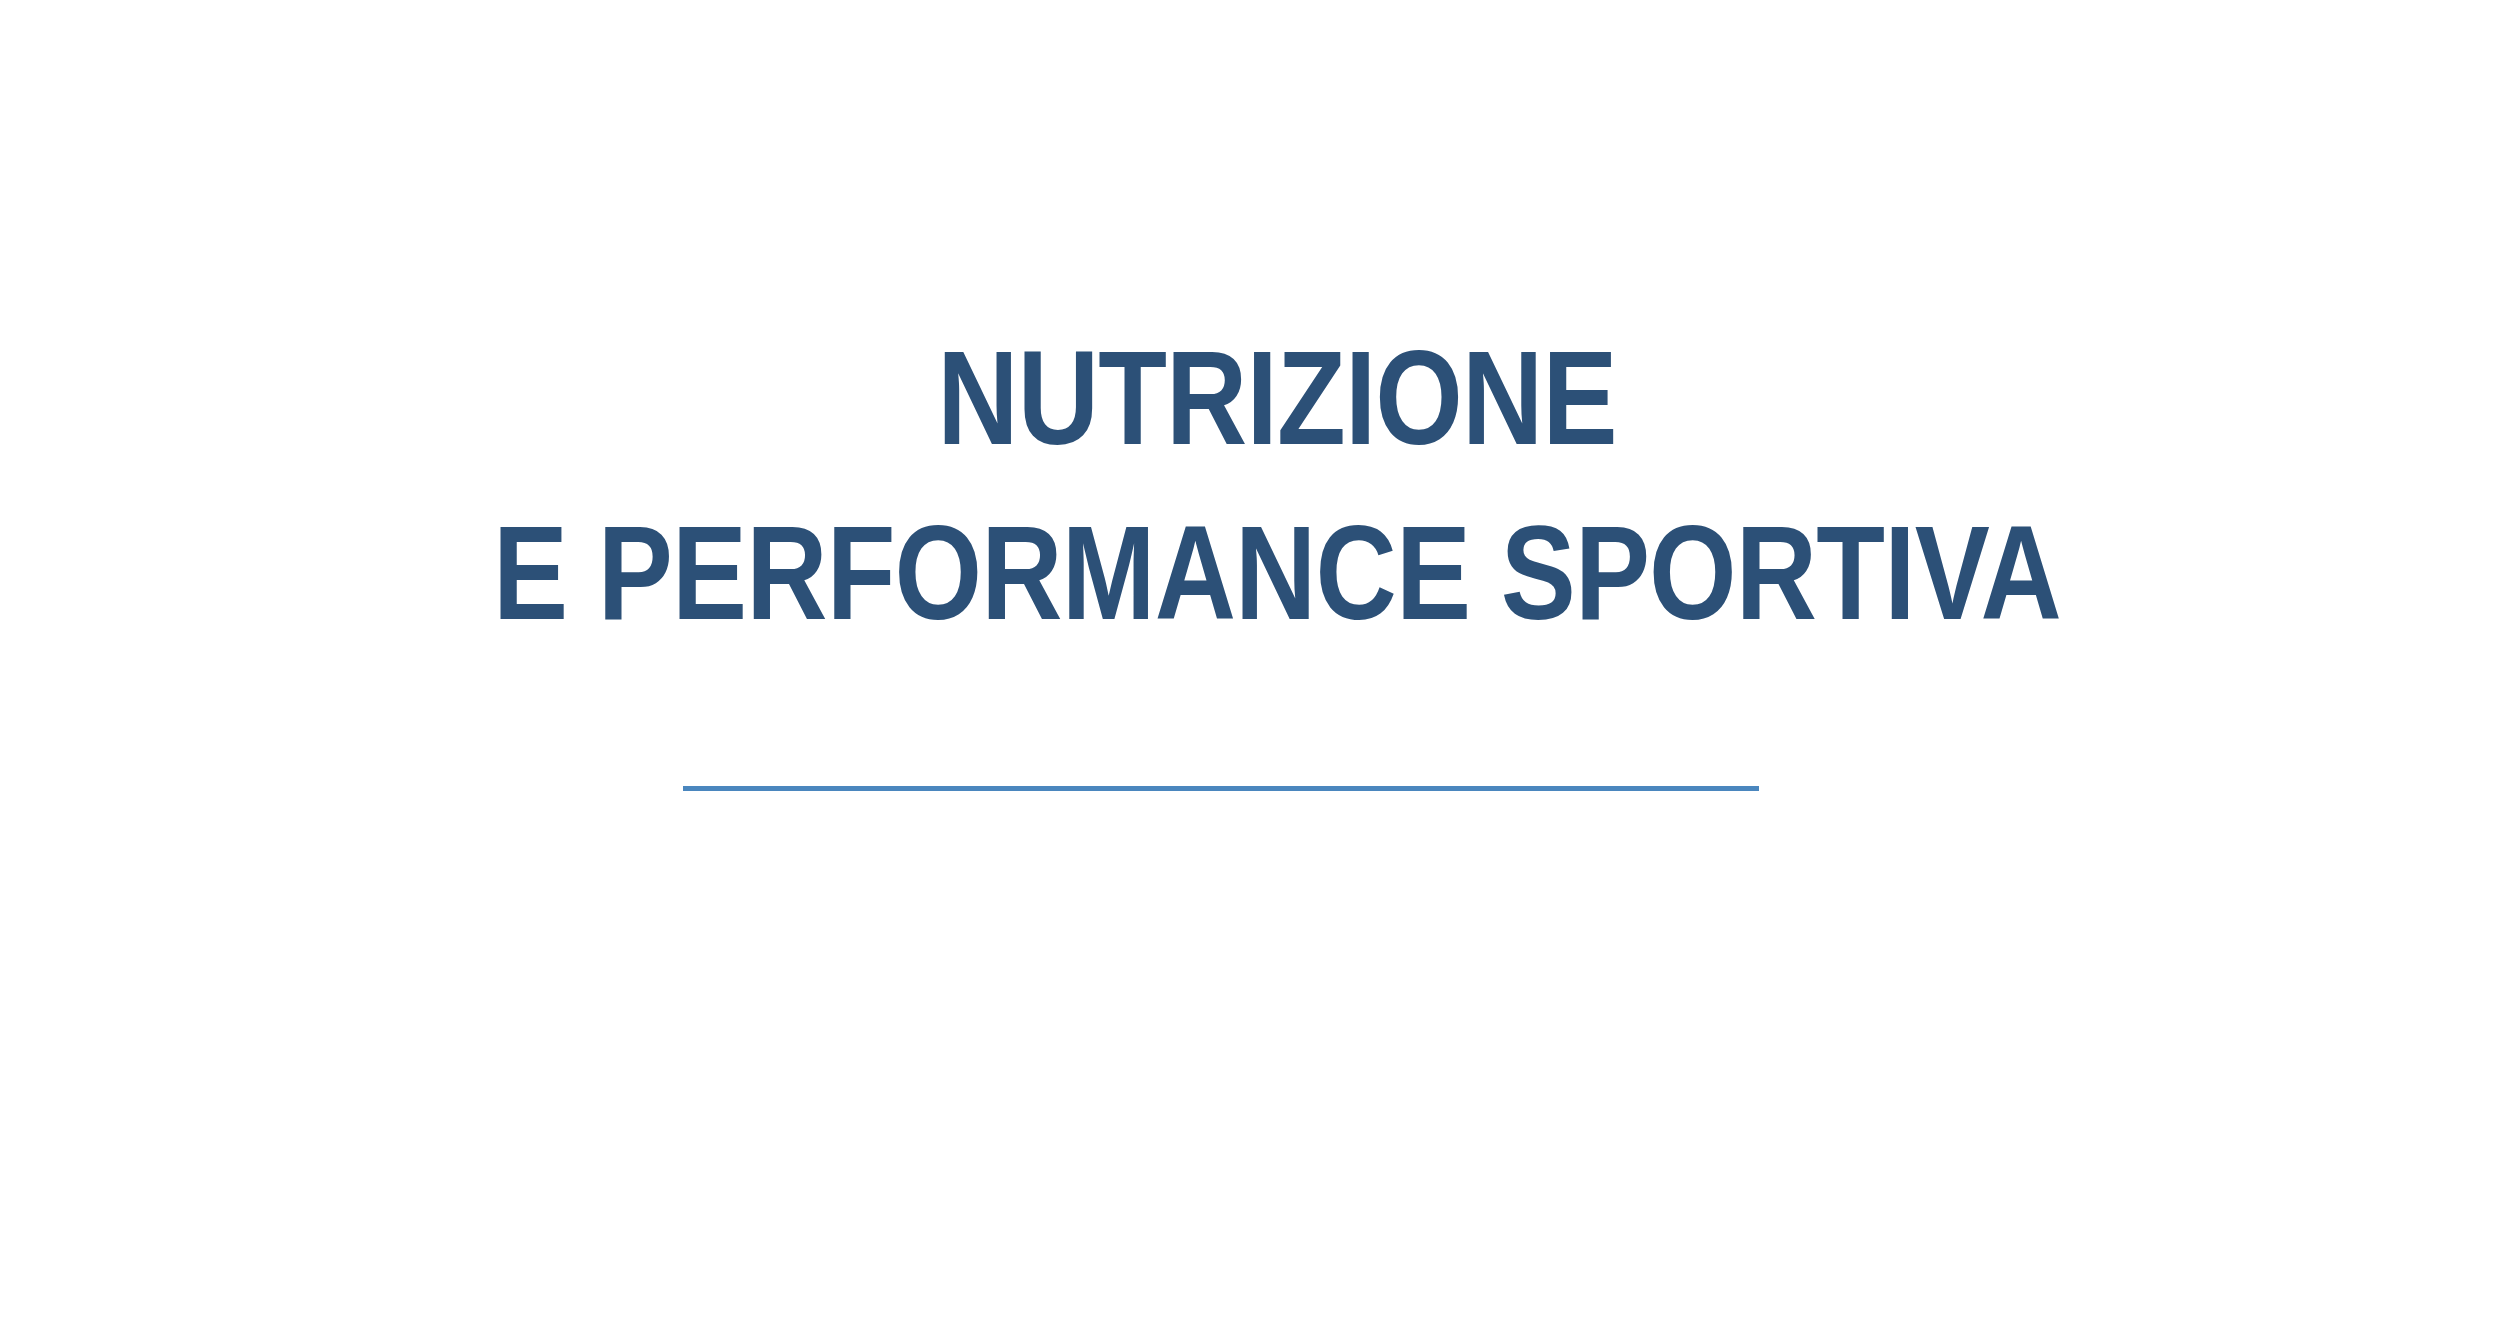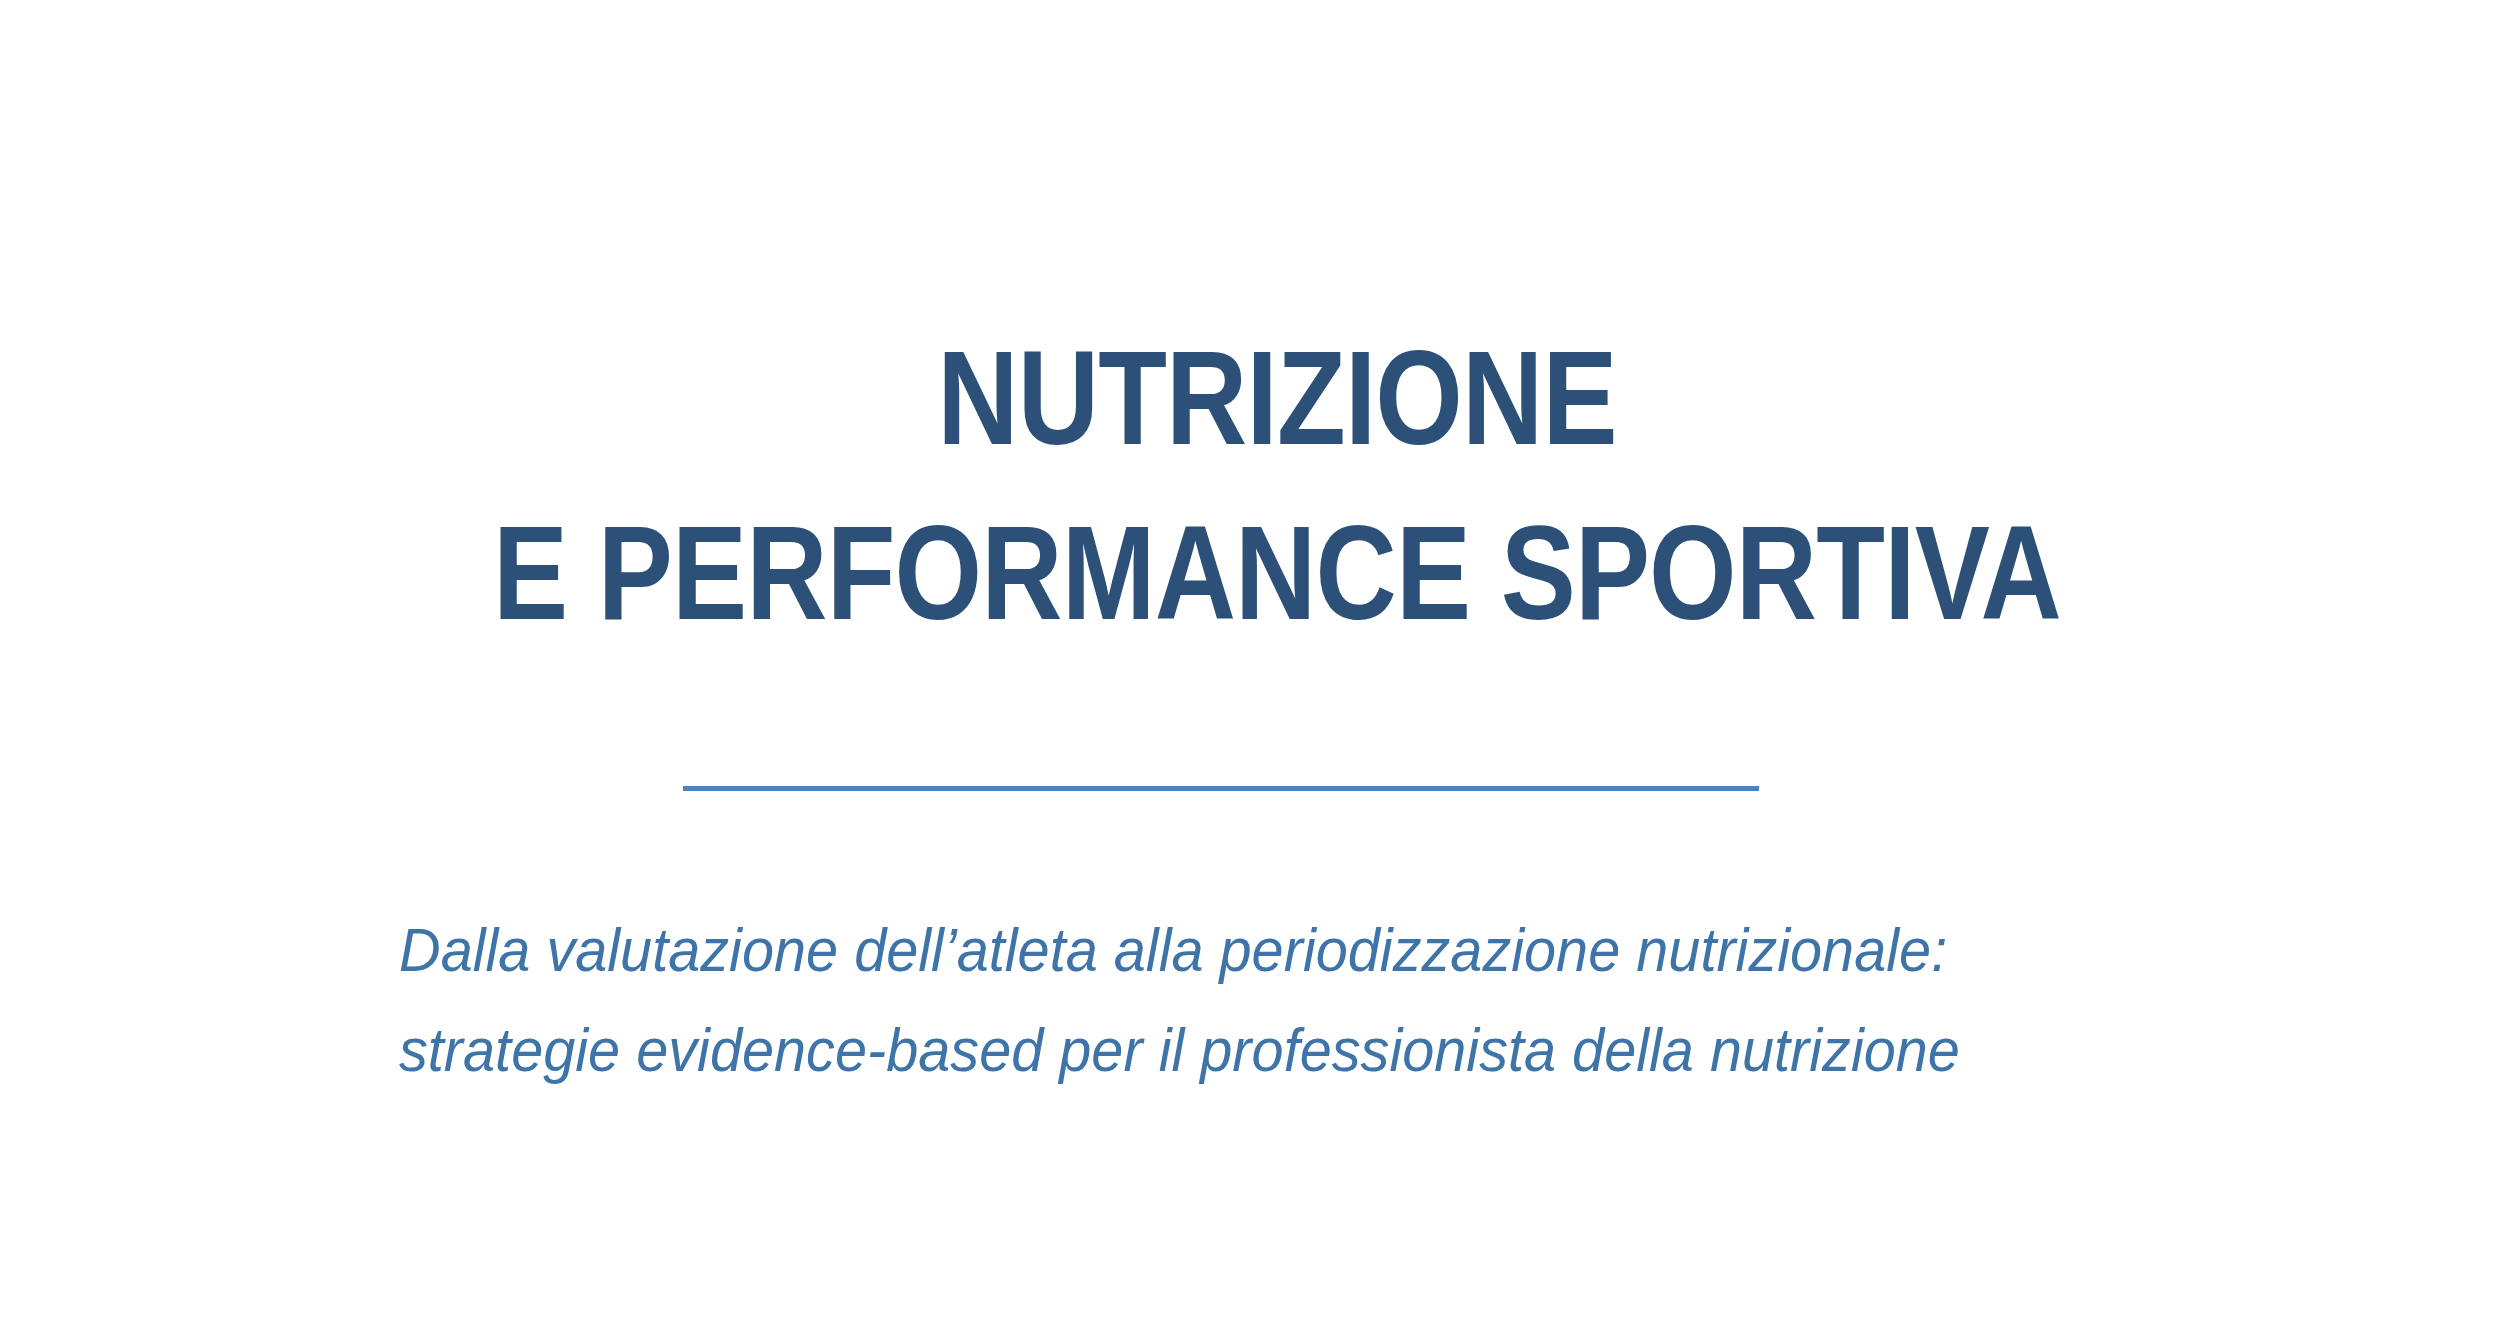--- a/index.html
+++ b/index.html
@@ -82,18 +82,14 @@
 
   <div class="title-block">
     <span class="title-line">NUTRIZIONE</span>
     <span class="title-line">E PERFORMANCE SPORTIVA</span>
   </div>
 
   <div class="divider-wrap">
     <div class="divider-rule"></div>
   </div>
 
-  <div class="subtitle-block">
-    <span class="subtitle-line">Dalla valutazione dell’atleta alla periodizzazione nutrizionale:</span>
-    <span class="subtitle-line">strategie evidence-based per il professionista della nutrizione</span>
-  </div>
 
 </div>
 
 </body></html>

